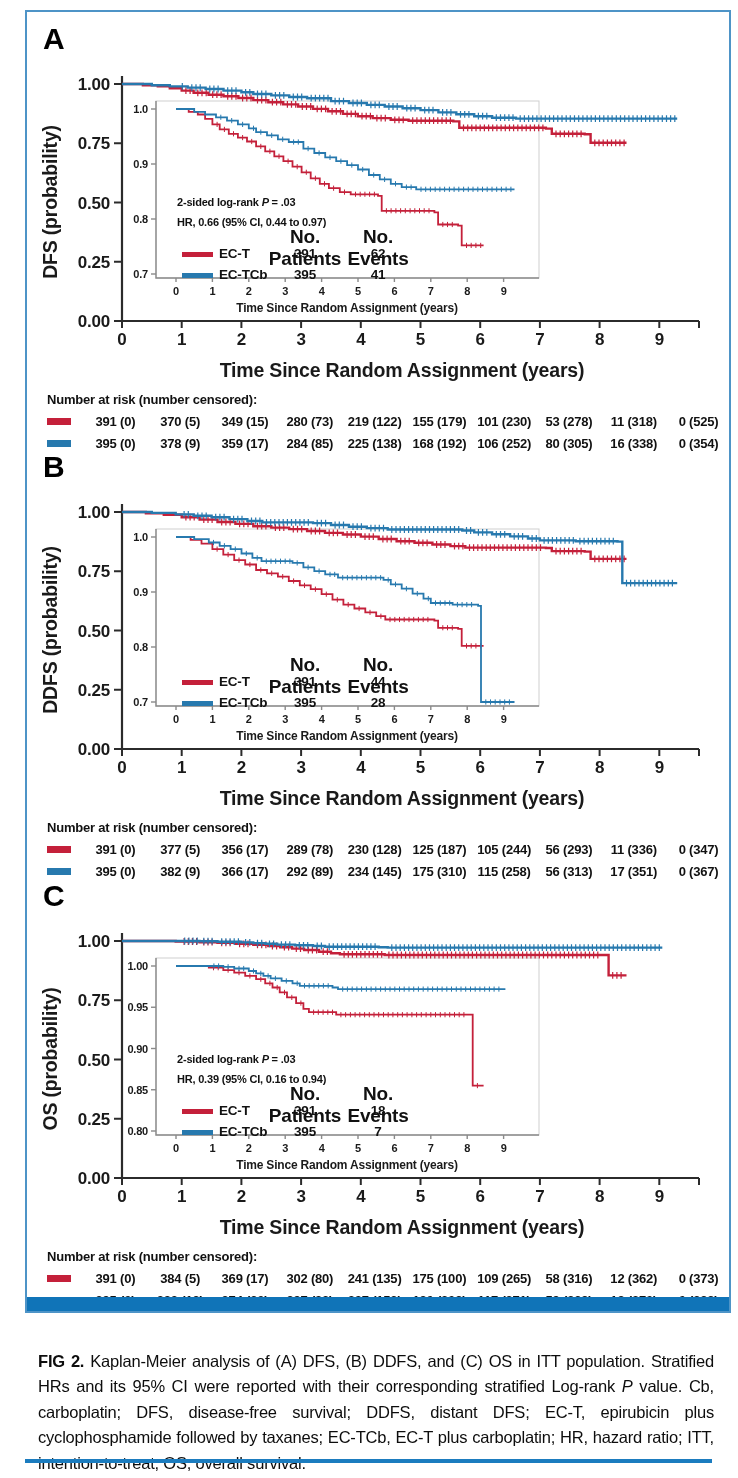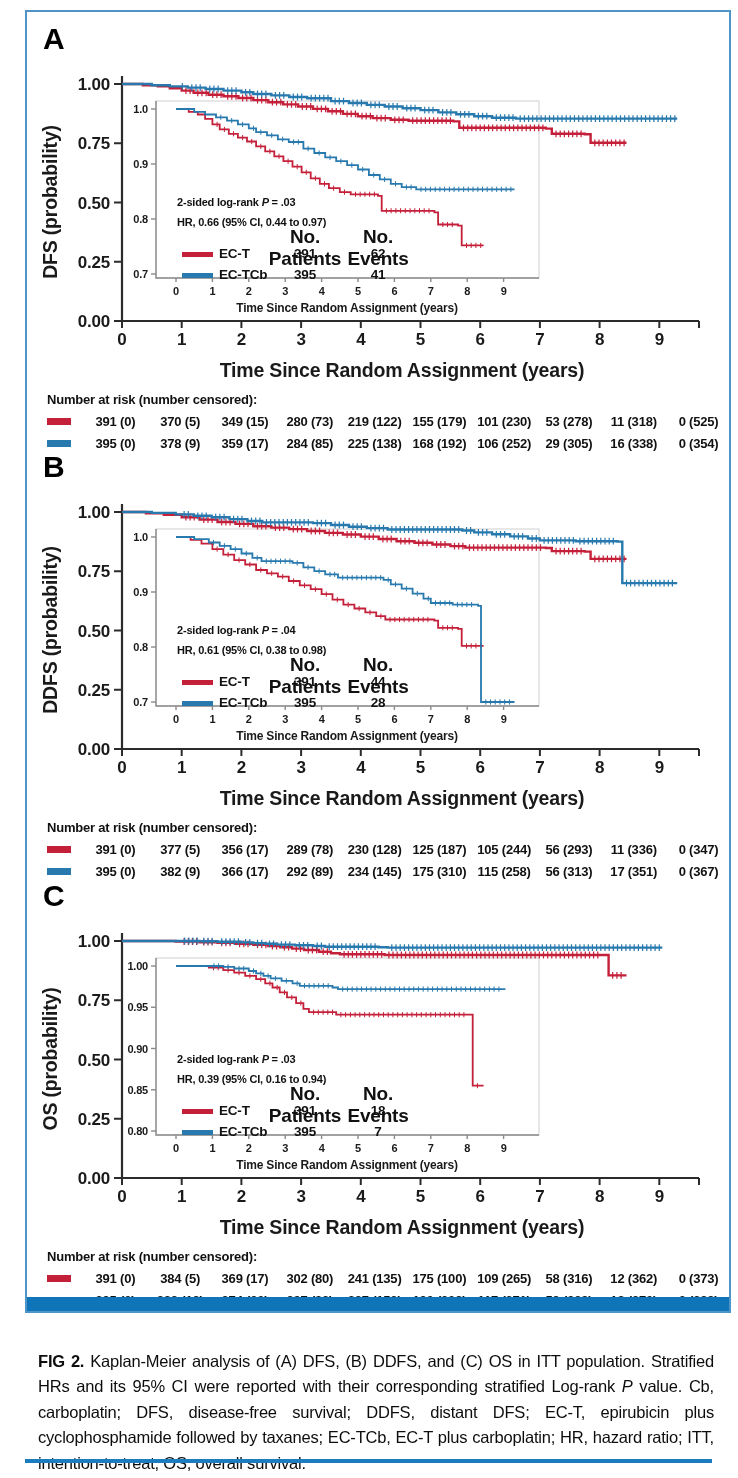--- a/index.html
+++ b/index.html
@@ -154,21 +154,21 @@
       <div class="risk-row" style="top:44px">
         <span class="rswatch" style="background: rgb(39, 121, 174);"></span>
           <div class="rcells">
             <span>395 (0)</span>
             <span>378 (9)</span>
             <span>359 (17)</span>
             <span>284 (85)</span>
             <span>225 (138)</span>
             <span>168 (192)</span>
             <span>106 (252)</span>
-            <span>29 (305)</span>
+            <span>80 (305)</span>
             <span>16 (338)</span>
             <span>0 (354)</span>
           </div>
       </div>
     </div>
   </section>
 
   <section class="panel" style="top:438px">
     <div class="plabel">B</div>
     <svg class="plot" width="706" height="352">
@@ -239,24 +239,20 @@
         <line x1="632.3000000000001" y1="285" x2="632.3000000000001" y2="292" stroke="#2b2b2b" stroke-width="2"></line>
         <text x="632.3000000000001" y="309" font-size="17" text-anchor="middle">9</text>
         <line x1="672" y1="285" x2="672" y2="292" stroke="#2b2b2b" stroke-width="2"></line>
         <text x="375" y="341" font-size="19.5" text-anchor="middle">Time Since Random Assignment (years)</text>
         <text x="30" y="166" font-size="19.5" text-anchor="middle" transform="rotate(-90 30 166)">DDFS (probability)</text>
         <path d="M95.0,48.0H118.9V49.2H136.8V50.8H154.7V53.2H172.6V55.6H190.5V58.0H208.4V59.9H226.3V62.2H244.3V63.6H262.2V65.1H280.1V67.0H298.0V68.9H315.9V70.5H333.8V72.6H351.7V75.0H369.6V77.2H387.5V78.8H405.4V80.5H423.4V82.1H438.3V83.6H518.9V84.0H524.8V87.1H557.7V87.6H563.6V94.9H599.5V94.9" stroke="#c4203a" stroke-width="2.4" fill="none"></path>
         <path d="M158.9,49.8V56.6M163.1,49.8V56.6M167.2,49.8V56.6M176.8,52.2V59.0M181.0,52.2V59.0M185.1,52.2V59.0M194.7,54.6V61.4M198.9,54.6V61.4M203.1,54.6V61.4M212.6,56.5V63.3M216.8,56.5V63.3M221.0,56.5V63.3M230.5,58.8V65.6M234.7,58.8V65.6M238.9,58.8V65.6M248.4,60.2V67.0M252.6,60.2V67.0M256.8,60.2V67.0M266.3,61.7V68.5M270.5,61.7V68.5M274.7,61.7V68.5M284.2,63.6V70.4M288.4,63.6V70.4M292.6,63.6V70.4M302.2,65.5V72.3M306.3,65.5V72.3M310.5,65.5V72.3M320.1,67.1V73.9M324.2,67.1V73.9M328.4,67.1V73.9M338.0,69.2V76.0M342.2,69.2V76.0M346.3,69.2V76.0M355.9,71.6V78.4M360.1,71.6V78.4M364.2,71.6V78.4M373.8,73.8V80.6M378.0,73.8V80.6M382.2,73.8V80.6M391.7,75.4V82.2M395.9,75.4V82.2M400.1,75.4V82.2M409.6,77.1V83.9M413.8,77.1V83.9M418.0,77.1V83.9M427.5,78.7V85.5M431.7,78.7V85.5M435.9,78.7V85.5M442.5,80.2V87.0M446.6,80.2V87.0M450.8,80.2V87.0M455.0,80.2V87.0M459.2,80.2V87.0M463.3,80.2V87.0M467.5,80.2V87.0M471.7,80.2V87.0M475.9,80.2V87.0M480.1,80.2V87.0M484.2,80.2V87.0M488.4,80.2V87.0M492.6,80.2V87.0M496.8,80.2V87.0M501.0,80.2V87.0M505.1,80.2V87.0M509.3,80.2V87.0M513.5,80.2V87.0M529.0,83.7V90.5M533.2,83.7V90.5M537.4,83.7V90.5M541.6,83.7V90.5M545.7,83.7V90.5M549.9,83.7V90.5M554.1,83.7V90.5M567.8,91.5V98.3M572.0,91.5V98.3M576.2,91.5V98.3M580.4,91.5V98.3M584.5,91.5V98.3M588.7,91.5V98.3M592.9,91.5V98.3M597.1,91.5V98.3" stroke="#c4203a" stroke-width="1.2" fill="none"></path>
         <path d="M95.0,48.0H124.8V48.9H148.7V50.4H166.6V51.8H184.6V53.2H202.5V55.1H220.4V57.0H235.3V58.4H286.0V59.1H304.0V61.0H321.9V62.7H339.8V64.1H360.7V65.5H435.3V66.5H447.2V68.4H465.1V70.3H483.1V72.4H501.0V74.5H512.9V76.4H548.7V77.2H590.5V77.6H595.3V119.1H650.2V119.1" stroke="#2779ae" stroke-width="2.4" fill="none"></path>
         <path d="M157.1,47.0V53.8M161.3,47.0V53.8M170.8,48.4V55.2M175.0,48.4V55.2M179.2,48.4V55.2M188.7,49.8V56.6M192.9,49.8V56.6M197.1,49.8V56.6M206.6,51.7V58.5M210.8,51.7V58.5M215.0,51.7V58.5M224.5,53.6V60.4M228.7,53.6V60.4M232.9,53.6V60.4M239.5,55.0V61.8M243.7,55.0V61.8M247.8,55.0V61.8M252.0,55.0V61.8M256.2,55.0V61.8M260.4,55.0V61.8M264.5,55.0V61.8M268.7,55.0V61.8M272.9,55.0V61.8M277.1,55.0V61.8M281.3,55.0V61.8M290.2,55.7V62.5M294.4,55.7V62.5M298.6,55.7V62.5M308.1,57.6V64.4M312.3,57.6V64.4M316.5,57.6V64.4M326.0,59.3V66.1M330.2,59.3V66.1M334.4,59.3V66.1M343.9,60.7V67.5M348.1,60.7V67.5M352.3,60.7V67.5M356.5,60.7V67.5M364.8,62.1V68.9M369.0,62.1V68.9M373.2,62.1V68.9M377.4,62.1V68.9M381.6,62.1V68.9M385.7,62.1V68.9M389.9,62.1V68.9M394.1,62.1V68.9M398.3,62.1V68.9M402.5,62.1V68.9M406.6,62.1V68.9M410.8,62.1V68.9M415.0,62.1V68.9M419.2,62.1V68.9M423.4,62.1V68.9M427.5,62.1V68.9M431.7,62.1V68.9M439.5,63.1V69.9M443.6,63.1V69.9M451.4,65.0V71.8M455.6,65.0V71.8M459.8,65.0V71.8M469.3,66.9V73.7M473.5,66.9V73.7M477.7,66.9V73.7M487.2,69.0V75.8M491.4,69.0V75.8M495.6,69.0V75.8M505.1,71.1V77.9M509.3,71.1V77.9M517.1,73.0V79.8M521.3,73.0V79.8M525.4,73.0V79.8M529.6,73.0V79.8M533.8,73.0V79.8M538.0,73.0V79.8M542.2,73.0V79.8M546.3,73.0V79.8M552.9,73.8V80.6M557.1,73.8V80.6M561.3,73.8V80.6M565.4,73.8V80.6M569.6,73.8V80.6M573.8,73.8V80.6M578.0,73.8V80.6M582.2,73.8V80.6M586.3,73.8V80.6M599.5,115.7V122.5M603.6,115.7V122.5M607.8,115.7V122.5M612.0,115.7V122.5M616.2,115.7V122.5M620.4,115.7V122.5M624.5,115.7V122.5M628.7,115.7V122.5M632.9,115.7V122.5M637.1,115.7V122.5M641.3,115.7V122.5M645.4,115.7V122.5" stroke="#2779ae" stroke-width="1.2" fill="none"></path>
       </svg>
-    <div class="stats">
-      <div><span>2-sided log-rank </span><i>P</i><span> = .04</span></div>
-      <div>HR, 0.61 (95% CI, 0.38 to 0.98)</div>
-    </div>
     <div class="legend-h lh1">No. Patients</div>
     <div class="legend-h lh2">No. Events</div>
     <div class="lrow" style="top:224px">
       <span class="lswatch" style="background: rgb(196, 32, 58);"></span>
       <span class="lname">EC-T</span>
       <span class="lv1">391</span>
       <span class="lv2">44</span>
     </div>
     <div class="lrow" style="top:245px">
       <span class="lswatch" style="background: rgb(39, 121, 174);"></span>

